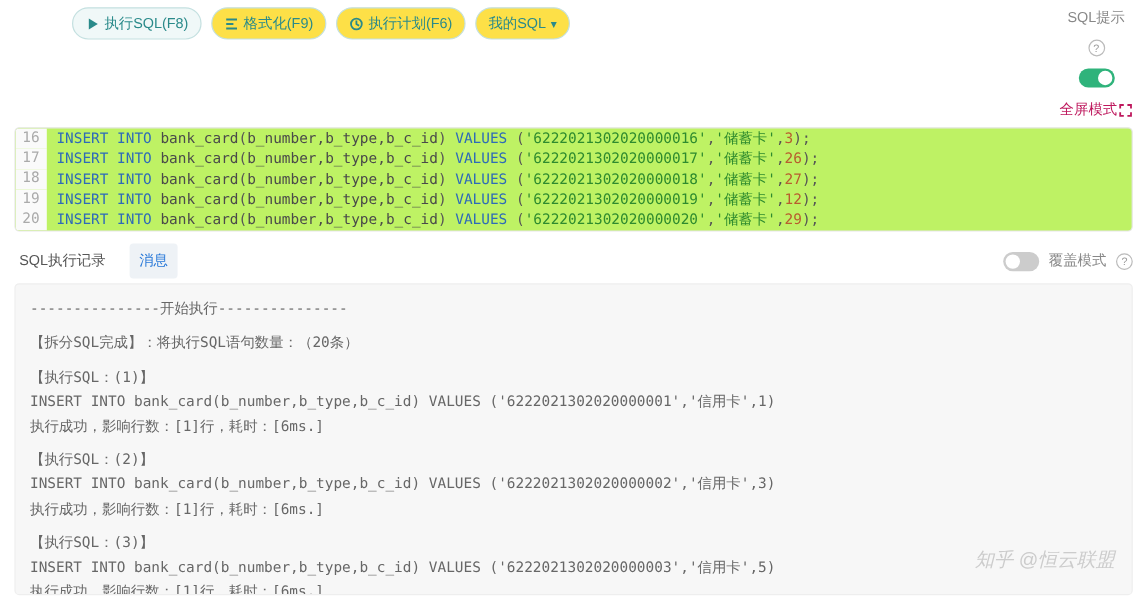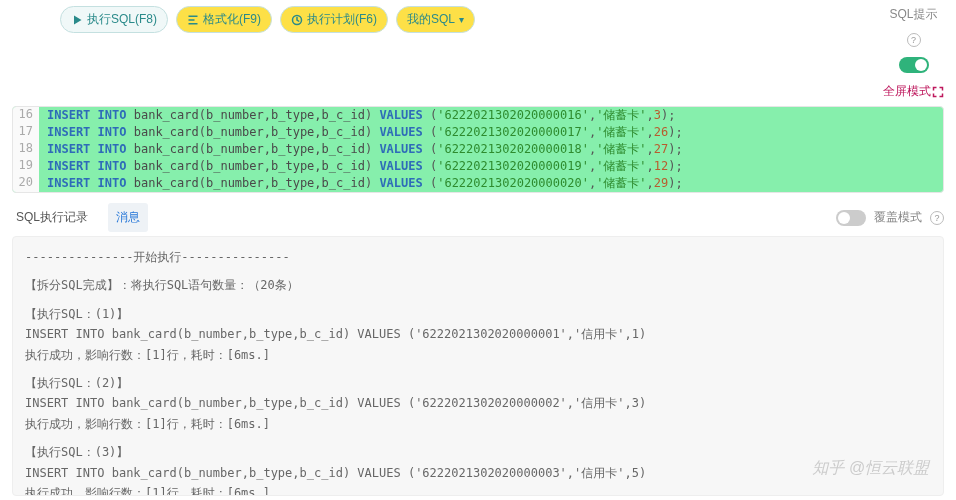--- a/index.html
+++ b/index.html
@@ -5,25 +5,25 @@
   * { box-sizing: border-box; margin: 0; padding: 0; }
   body { font-family: -apple-system, "Helvetica Neue", Arial, sans-serif; font-size: 12px; background: #fff; color: #333; width: 956px; }
   .toolbar { display: flex; align-items: flex-start; padding: 6px 12px; gap: 8px; margin-left: 48px; }
   .btn { display: inline-flex; align-items: center; gap: 4px; border: 1px solid #c4e0e0; background: #fde047; color: #2a8a8a; padding: 4px 10px; border-radius: 14px; font-size: 12px; cursor: pointer; }
   .btn.primary { background: #f0f8f8; }
   .btn svg { width: 12px; height: 12px; fill: currentColor; }
   .toolbar-right { margin-left: auto; display: flex; align-items: center; gap: 10px; color: #888; flex-direction: column; }
   .toggle { width: 30px; height: 16px; background: #2fb37b; border-radius: 8px; position: relative; cursor: pointer; }
   .toggle::after { content:""; position:absolute; right:2px; top:2px; width:12px; height:12px; background:#fff; border-radius:50%; }
   .link { color: #be185d; cursor: pointer; display:inline-flex; align-items:center; gap:1px;}
-  .editor { border: 1px solid #e6e6e6; border-radius: 4px; margin: 0 12px 6px; font-family: Consolas, Monaco, monospace; font-size: 12px; background: #86efac; overflow:hidden;}
+  .editor { border: 1px solid #e6e6e6; border-radius: 4px; margin: 0 12px 6px; font-family: Consolas, Monaco, monospace; font-size: 12px; background: #bef264; overflow:hidden;}
   .line { display: flex; }
   .ln { width: 26px; text-align: right; padding-right: 6px; color: #aaa; background: #fafafa; user-select:none;}
   .code { white-space: pre; padding-left: 8px; }
-  .kw { color: #2e6bb8; font-weight: bold; }
+  .kw { color: #2e6bb8; font-weight: normal; }
   .ident { color: #4a4a4a; }
   .str { color: #2e8b2e; }
   .num { color: #b85c2e; }
   .paren { color: #555; }
   .tabs { display: flex; align-items: center; padding: 4px 12px; gap: 16px; }
   .tab { color: #555; padding: 6px 4px; cursor: pointer; }
   .tab.active { color: #2878d8; background: #eef2f6; border-radius:3px; padding:6px 8px;}
   .tabs-right { margin-left:auto; display:flex; align-items:center; gap:8px; color:#888;}
   .toggle-off { width: 30px; height: 16px; background: #ccc; border-radius: 8px; position: relative; cursor:pointer;}
   .toggle-off::after { content:""; position:absolute; left:2px; top:2px; width:12px; height:12px; background:#fff; border-radius:50%; }

